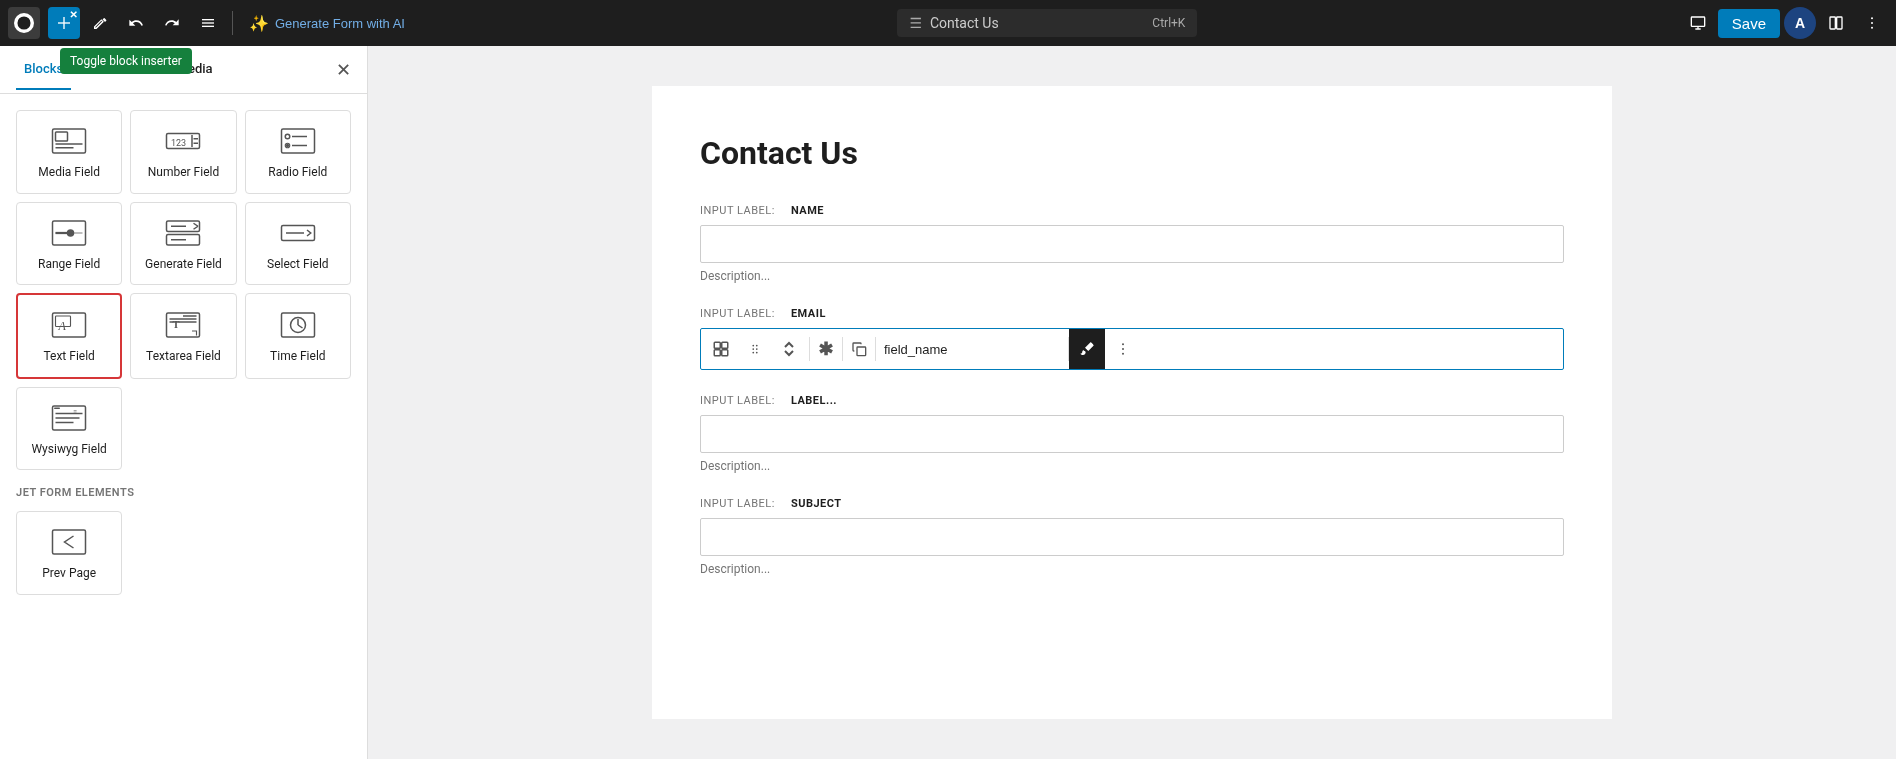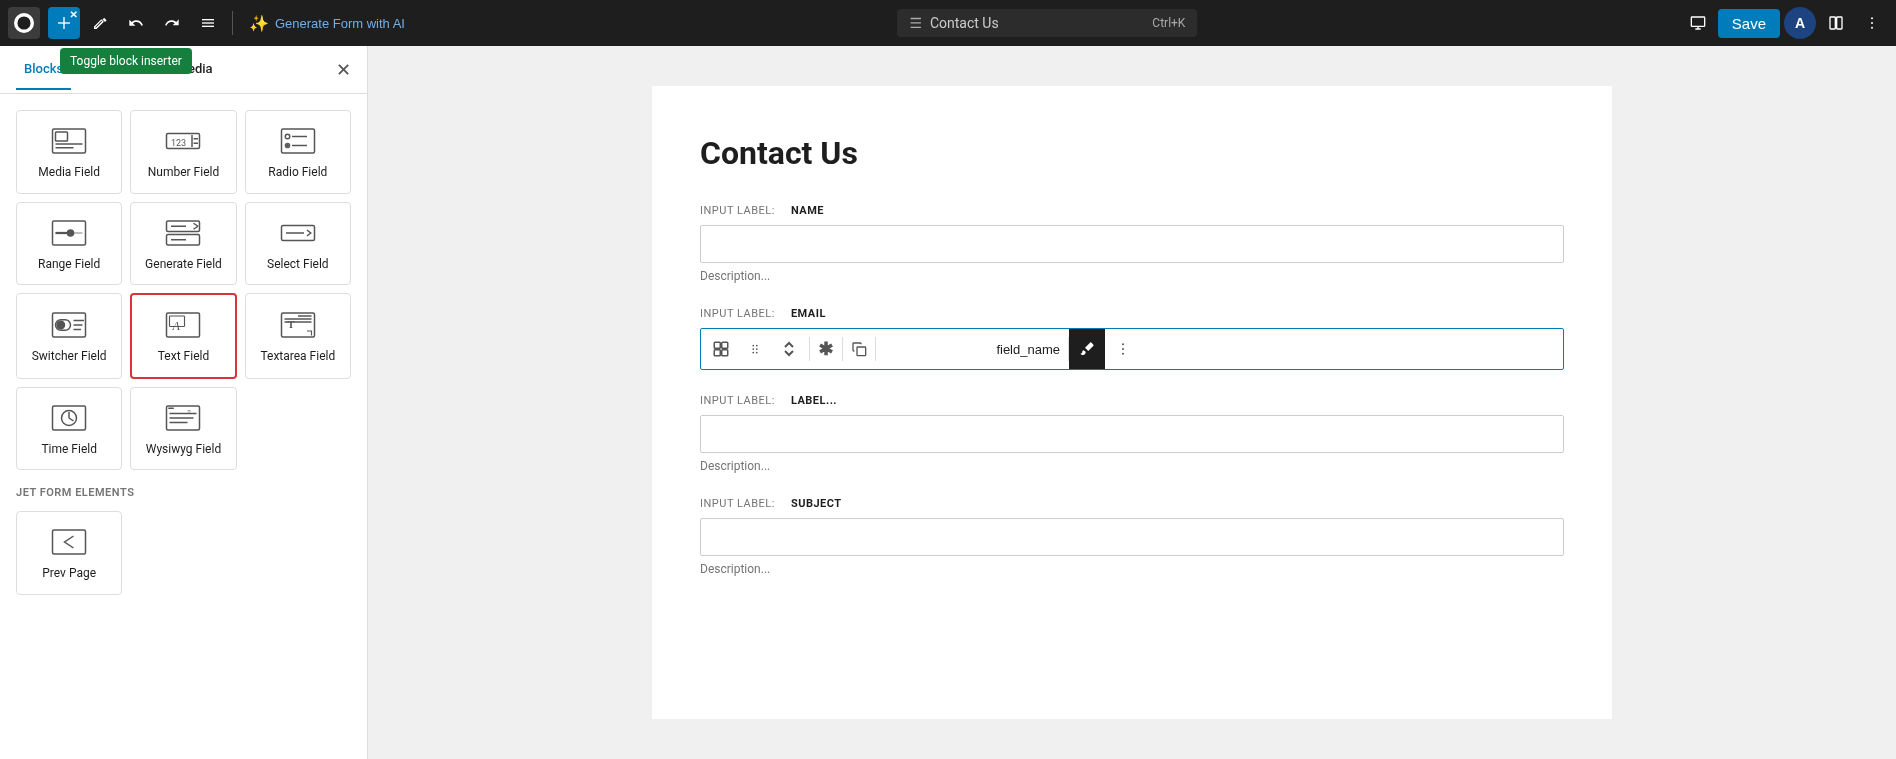--- a/index.html
+++ b/index.html
@@ -140,21 +140,21 @@
     .field-toolbar-left {
       display: flex; align-items: center; padding: 0 4px; gap: 2px;
     }
     .toolbar-icon-btn {
       width: 32px; height: 40px; display: flex; align-items: center; justify-content: center;
       cursor: pointer; color: #555; border: none; background: transparent; font-size: 14px;
     }
     .toolbar-divider { width: 1px; height: 24px; background: #ddd; }
     .field-name-input {
       border: none; outline: none; font-size: 13px; color: #1e1e1e;
-      padding: 8px 8px; min-width: 120px; background: #fff; text-align: right;
+      padding: 8px 8px; min-width: 120px; background: #fff;
     }
     .toolbar-action-btn {
       width: 36px; height: 40px; display: flex; align-items: center; justify-content: center;
       cursor: pointer; color: #555; border: none; background: transparent; font-size: 16px;
     }
     .toolbar-action-btn.active { background: #1e1e1e; color: #fff; }
   </style>
 </head>
 <body>
 
@@ -346,33 +346,20 @@
           <div class="block-item-icon">
             <svg viewBox="0 0 48 36" fill="none" stroke="#555" stroke-width="2">
               <rect x="2" y="8" width="44" height="20" rx="2"></rect>
               <line x1="8" y1="18" x2="32" y2="18"></line>
               <polyline points="36,14 41,18 36,22"></polyline>
             </svg>
           </div>
           <span class="block-item-label">Select Field</span>
         </div>
 
-        <div class="block-item">
-          <div class="block-item-icon">
-            <svg viewBox="0 0 48 36" fill="none" stroke="#555" stroke-width="2">
-              <rect x="2" y="2" width="44" height="32" rx="2"></rect>
-              <rect x="6" y="11" width="20" height="14" rx="7" stroke="#555"></rect>
-              <circle cx="13" cy="18" r="5" fill="#555"></circle>
-              <line x1="30" y1="12" x2="44" y2="12"></line>
-              <line x1="30" y1="18" x2="42" y2="18"></line>
-              <line x1="30" y1="24" x2="40" y2="24"></line>
-            </svg>
-          </div>
-          <span class="block-item-label">Switcher Field</span>
-        </div>
 
         <div class="block-item selected">
           <div class="block-item-icon">
             <svg viewBox="0 0 48 36" fill="none" stroke="#555" stroke-width="2">
               <rect x="2" y="2" width="44" height="32" rx="2"></rect>
               <text x="10" y="25" font-size="16" fill="#555" stroke="none" font-family="serif" font-style="italic">A</text>
               <rect x="6" y="6" width="20" height="14" rx="1" stroke="#555" stroke-width="1.5"></rect>
             </svg>
           </div>
           <span class="block-item-label">Text Field</span>

